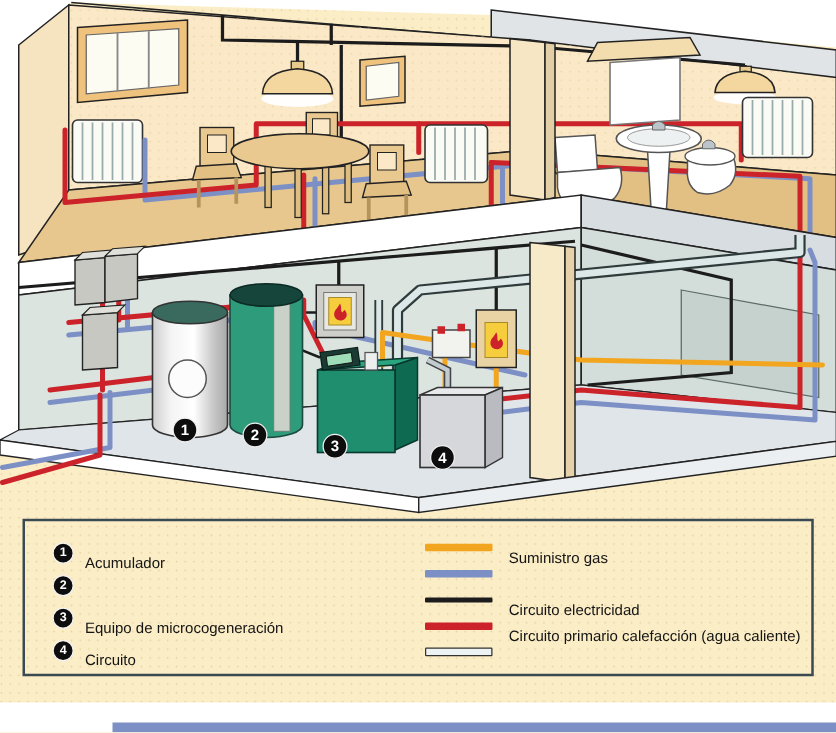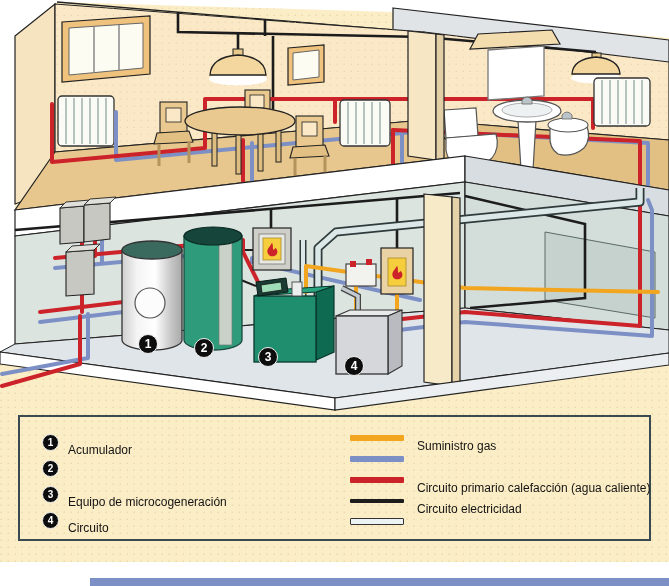--- a/index.html
+++ b/index.html
@@ -5,21 +5,21 @@
   html,body{margin:0;padding:0;}
   body{font-family:"Liberation Sans", sans-serif;}
   .stage{position:relative;width:669px;height:586px;overflow:hidden;background:#FBEDC6;}
   .stage svg{position:absolute;left:0;top:0;}
   
   .legend-box{
     position:absolute;left:18px;top:415px;width:633px;height:126px;
     border:2px solid #394A52;background:transparent;box-sizing:border-box;
   }
   .leg-col-equip{position:absolute;left:22px;top:12px;}
-  .leg-col-lines{position:absolute;left:330px;top:10px;}
+  .leg-col-lines{position:absolute;left:320px;top:10px;}
   .leg-row{display:flex;align-items:center;height:26px;}
   .leg-row-line{display:flex;align-items:center;height:21px;}
   .num-badge{
     width:15px;height:15px;border-radius:50%;background:#0D0D0D;color:#fff;
     font-size:10px;font-weight:bold;display:inline-flex;align-items:center;justify-content:center;
     margin-right:9px;flex:0 0 auto;border:1px solid #f2f2f2;box-sizing:content-box;
   }
   .leg-label{font-size:12px;color:#141414;white-space:nowrap;margin-top:16px;}
   .swatch{width:54px;height:6px;margin-right:13px;flex:0 0 auto;border-radius:1px;}
   .sw-gas{background:#F2A51E;}
@@ -356,26 +356,26 @@
   </div>
   <div class="leg-col-lines">
     <div class="leg-row-line">
       <span class="swatch sw-gas"></span>
       <span class="leg-label">Suministro gas</span>
     </div>
     <div class="leg-row-line">
       <span class="swatch sw-cold"></span>
     </div>
     <div class="leg-row-line">
+      <span class="swatch sw-elec"></span>
+      <span class="leg-label">Circuito electricidad</span>
+    </div>
+    <div class="leg-row-line">
       <span class="swatch sw-hot"></span>
       <span class="leg-label">Circuito primario calefacción (agua caliente)</span>
     </div>
     <div class="leg-row-line">
-      <span class="swatch sw-elec"></span>
-      <span class="leg-label">Circuito electricidad</span>
-    </div>
-    <div class="leg-row-line">
       <span class="swatch sw-flue"></span>
     </div>
   </div>
 </div>
 
 </div>
 
 </body></html>

